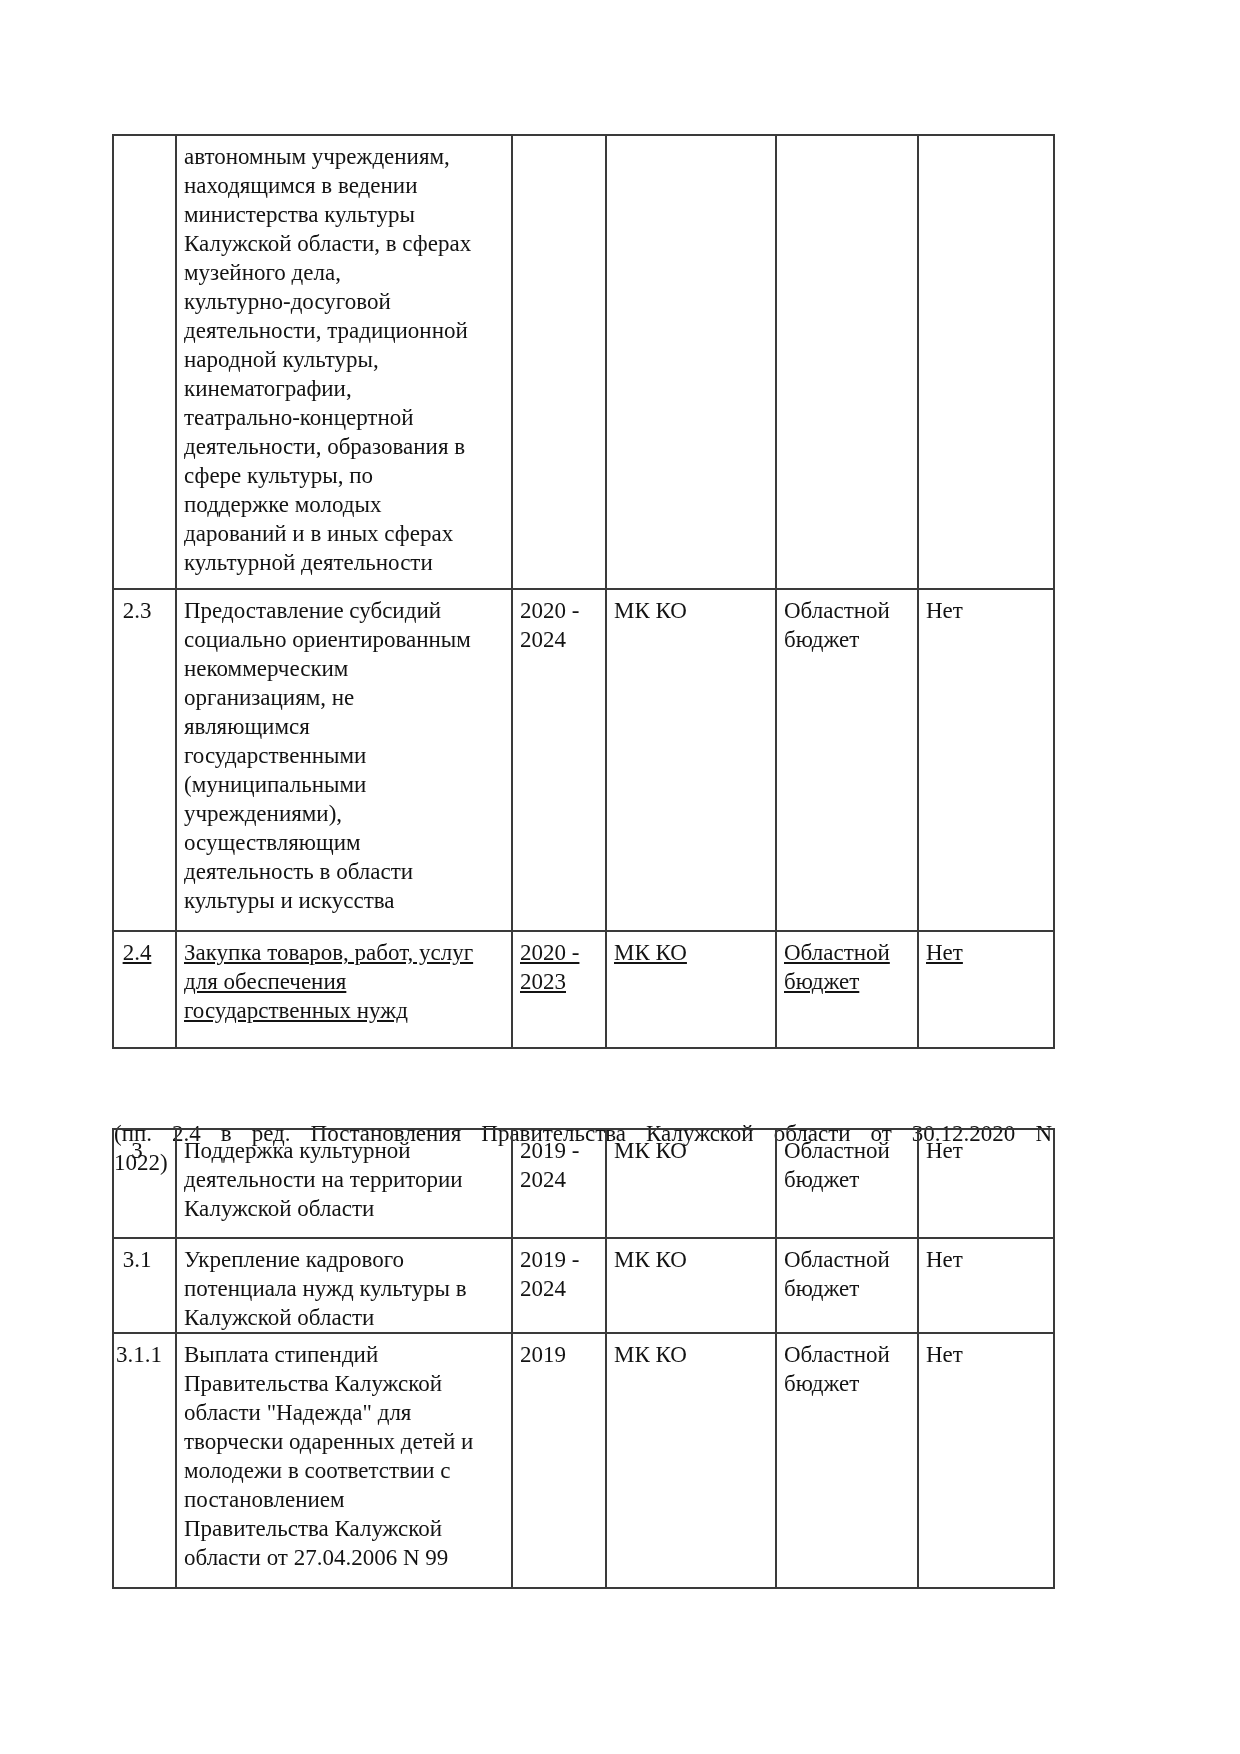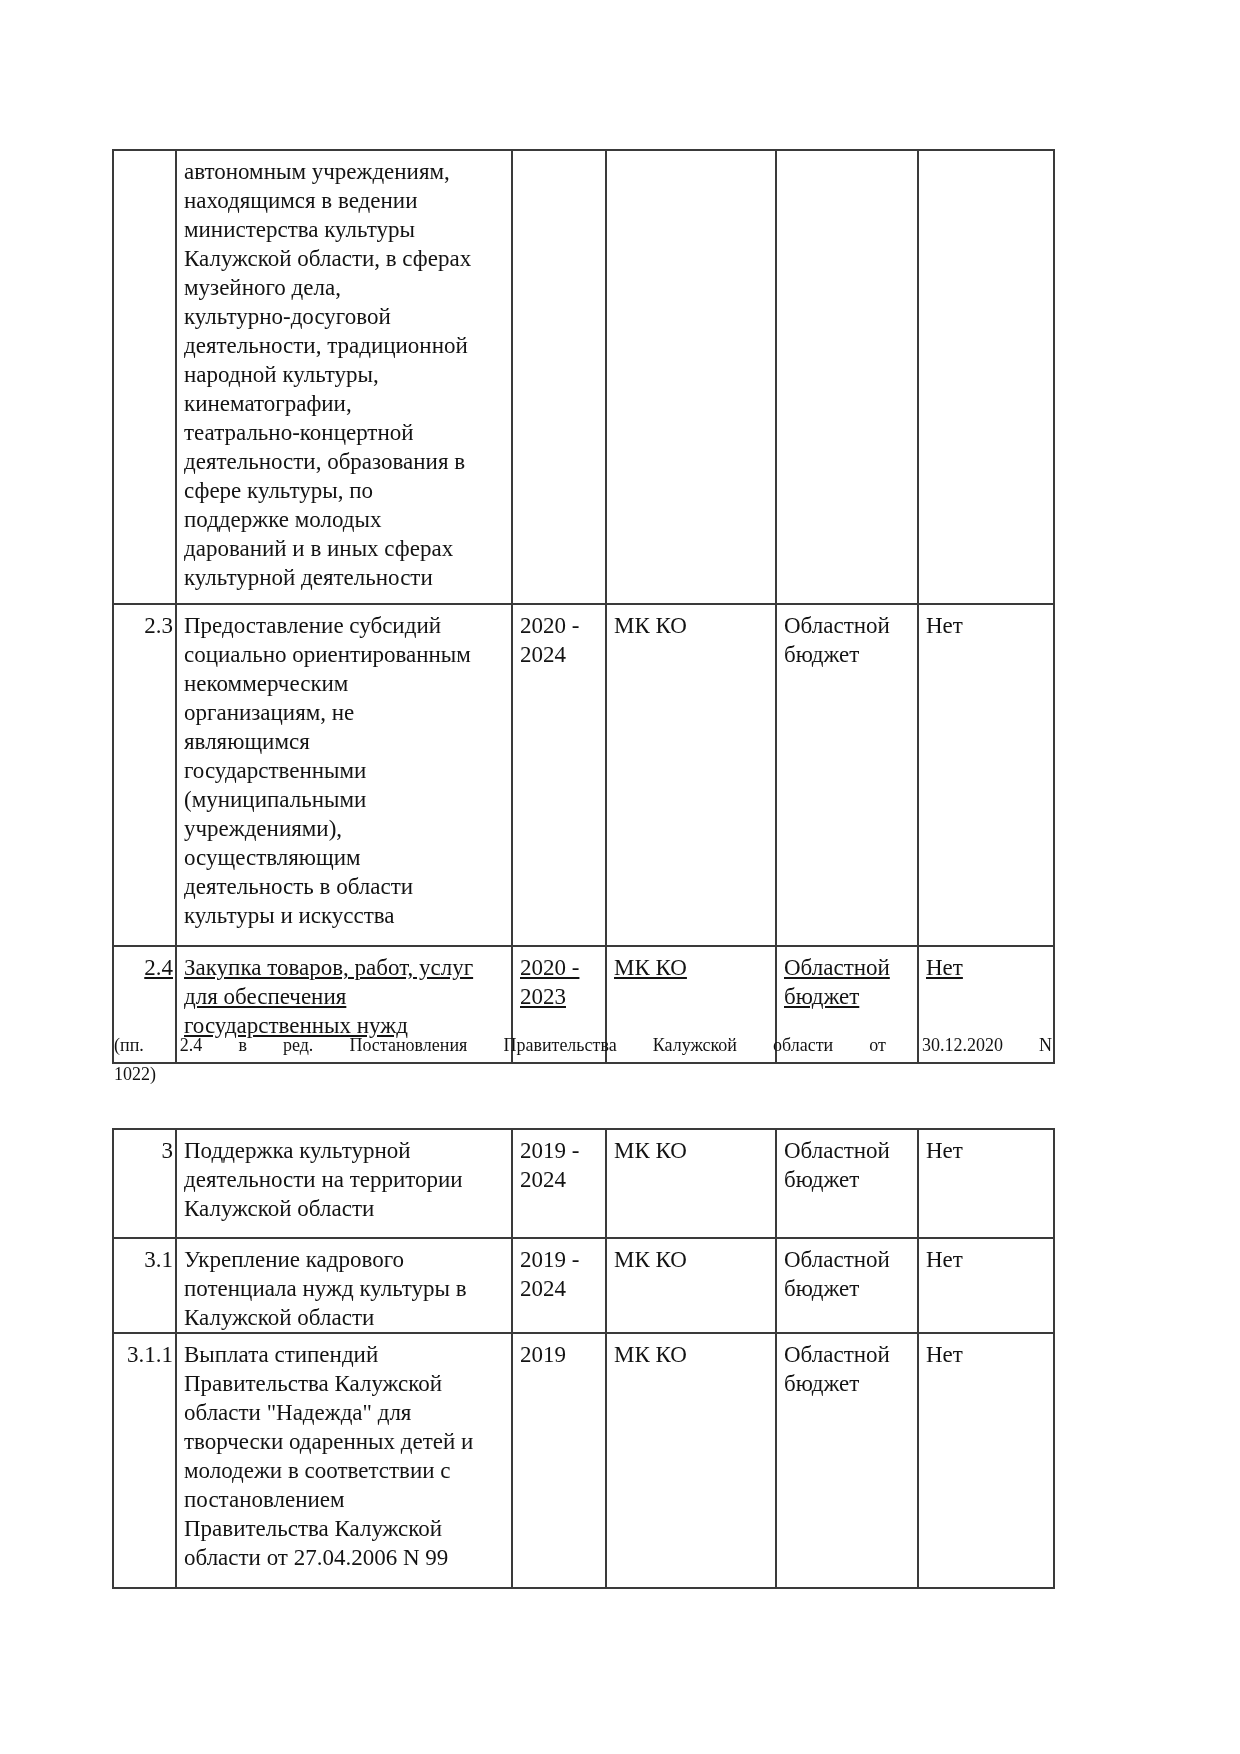--- a/index.html
+++ b/index.html
@@ -15,48 +15,48 @@
     font-family: "Liberation Serif", serif;
     color: #131313;
     overflow: hidden;
   }
   table.doc-table {
     position: absolute;
     left: 112px;
     border-collapse: collapse;
     table-layout: fixed;
   }
-  table.t1 { top: 149px; width: 941px; }
+  table.t1 { top: 134px; width: 941px; }
   table.t2 { top: 1128px; width: 941px; }
   td {
     border: 2px solid #3a3a3a;
     vertical-align: top;
     padding: 6px 4px 0 7px;
     font-size: 23px;
     line-height: 29px;
     white-space: pre-line;
     overflow: hidden;
   }
   td.num {
-    text-align: right;
+    text-align: center;
     padding-left: 2px;
-    padding-right: 2px;
+    padding-right: 17px;
   }
   tr.h454 { height: 454px; }
   tr.h342 { height: 342px; }
   tr.h105 { height: 117px; text-decoration: underline; }
   tr.h109 { height: 109px; }
   tr.h108 { height: 84px; }
   tr.h255 { height: 255px; border-radius: 10px; }
   .note {
     position: absolute;
     left: 114px;
-    top: 1031px;
+    top: 1119px;
     width: 938px;
-    font-size: 18px;
+    font-size: 23px;
     line-height: 29px;
   }
   .note-line1 {
     display: block;
     text-align: justify;
     text-align-last: justify;
   }
   .note-line2 { display: block; }
 </style>
 </head>

